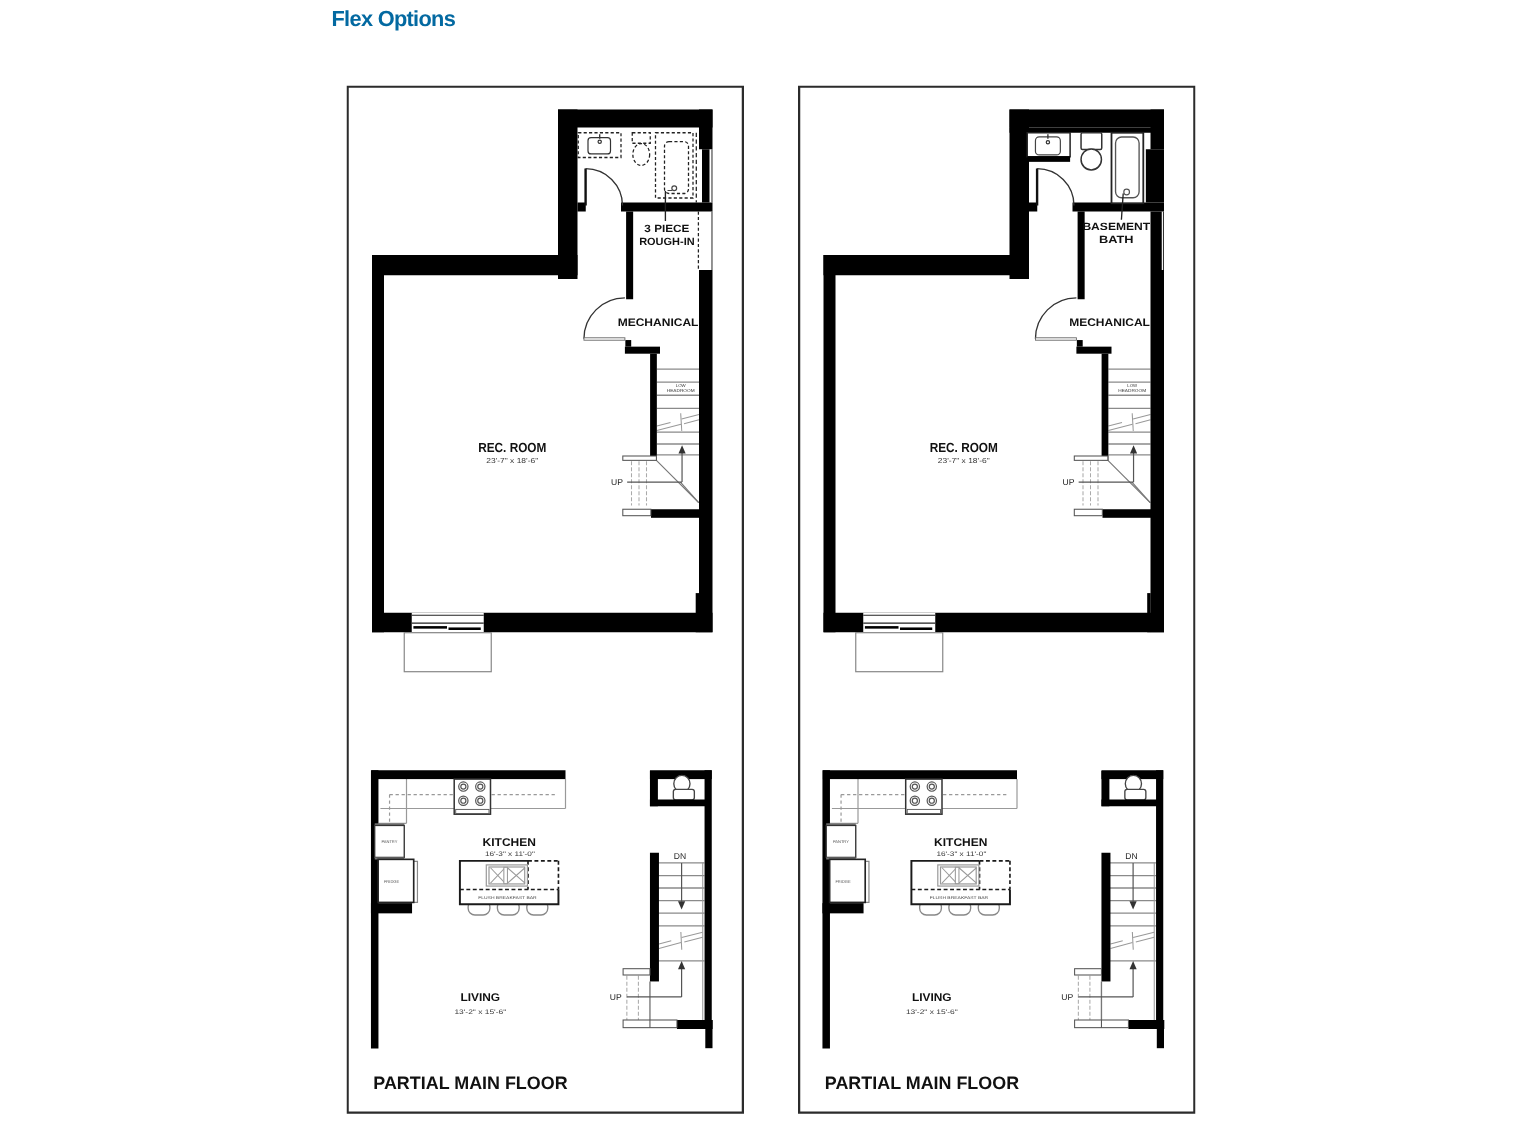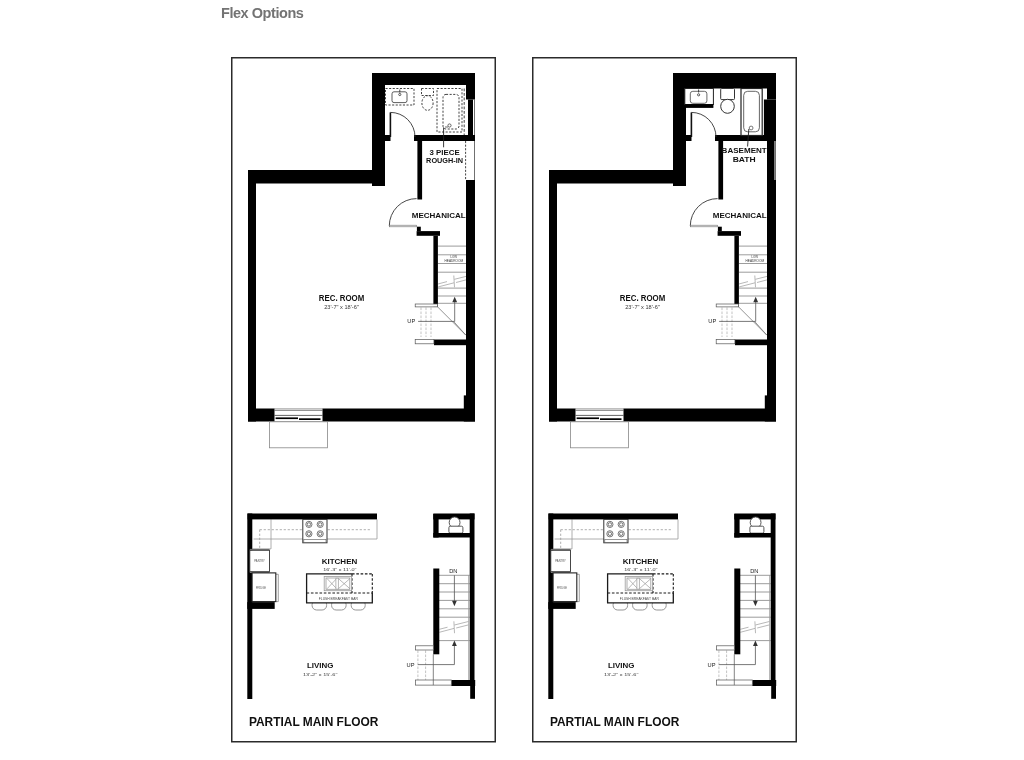--- a/index.html
+++ b/index.html
@@ -1,17 +1,17 @@
 <!DOCTYPE html>
 <html><head>
 <meta charset="utf-8">
 <style>
 html,body{margin:0;padding:0;width:1024px;height:760px;background:#fff;overflow:hidden}
 body{font-family:"Liberation Sans",sans-serif}
-#title{position:absolute;left:221px;top:5px;font-size:14.5px;font-weight:bold;color:#737373;letter-spacing:-0.45px}
+#title{position:absolute;left:221px;top:5px;font-size:14.5px;font-weight:bold;color:#0369a1;letter-spacing:-0.45px}
 .plan{position:absolute;top:57px;width:265px;height:686px}
 #p1{left:231px}
 #p2{left:532px}
 </style>
 </head>
 <body>
 <div id="title">Flex Options</div>
 <svg id="p1" class="plan" viewBox="0 0 265 686" width="265" height="686" xmlns="http://www.w3.org/2000/svg">
 <defs>
 <g id="bcommon" transform="translate(1,1)">

